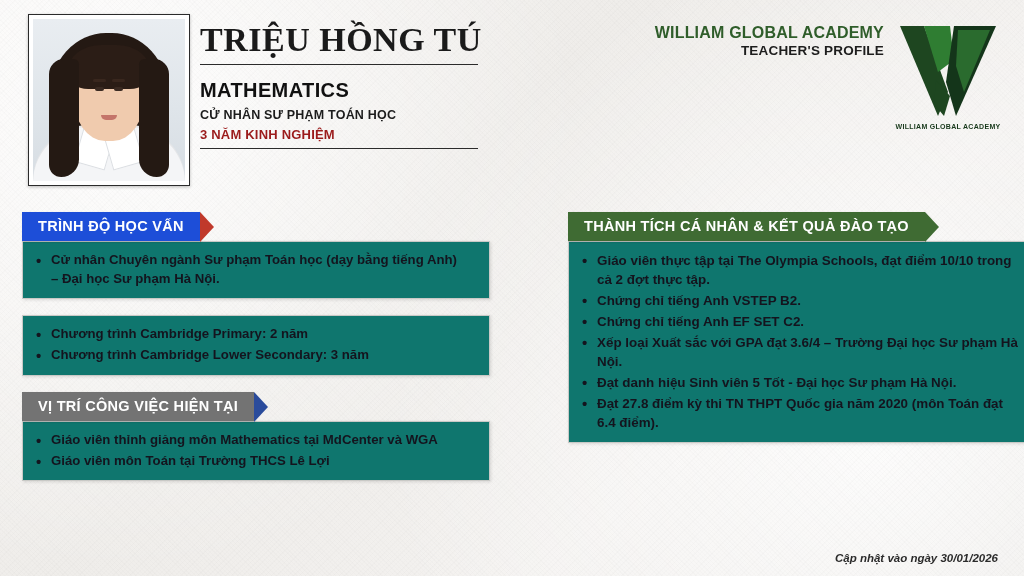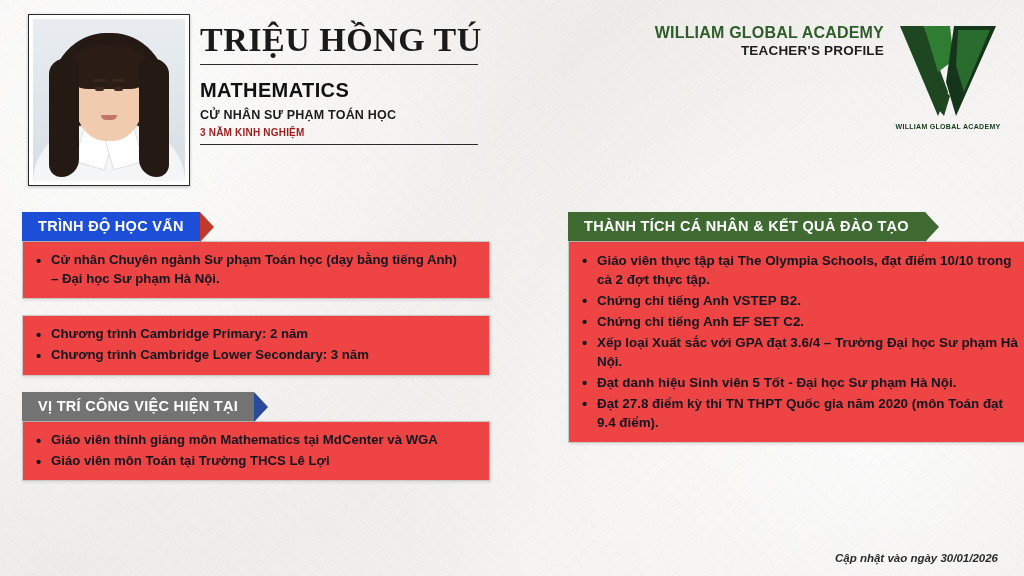--- a/index.html
+++ b/index.html
@@ -180,21 +180,21 @@
   }
   .degree {
     margin-top: 6px;
     font-size: 12.5px;
     font-weight: bold;
     color: #1c1c1c;
     letter-spacing: 0.2px;
   }
   .experience {
     margin-top: 5px;
-    font-size: 10px;
+    font-size: 13px;
     font-weight: bold;
     color: #9b1b1b;
     letter-spacing: 0.2px;
   }
   .name-rule2 {
     margin-top: 6px;
     border-bottom: 1px solid #2b2b2b;
     width: 278px;
   }
 
@@ -257,21 +257,21 @@
   .ribbon:after {
     content: "";
     position: absolute;
     right: -14px;
     top: 0;
     border-top: 15px solid transparent;
     border-bottom: 15px solid transparent;
     border-left: 14px solid currentColor;
   }
   .card {
-    background: #ef4444;
+    background: #0f766e;
     border: 1px solid #c9c9c6;
     box-shadow: 1px 1px 3px rgba(0,0,0,0.12);
     padding: 9px 28px 10px 8px;
   }
   ul.bullets {
     margin: 0;
     padding: 0 0 0 18px;
     list-style: none;
   }
   ul.bullets li {
@@ -419,19 +419,19 @@
     <div class="sec-header ribbon hdr-ach">
       <span>THÀNH TÍCH CÁ NHÂN &amp; KẾT QUẢ ĐÀO TẠO</span>
     </div>
     <div class="card">
       <ul class="bullets">
         <li>Giáo viên thực tập tại The Olympia Schools, đạt điểm 10/10 trong cả 2 đợt thực tập.</li>
         <li>Chứng chỉ tiếng Anh VSTEP B2.</li>
         <li>Chứng chỉ tiếng Anh EF SET C2.</li>
         <li>Xếp loại Xuất sắc với GPA đạt 3.6/4 – Trường Đại học Sư phạm Hà Nội.</li>
         <li>Đạt danh hiệu Sinh viên 5 Tốt - Đại học Sư phạm Hà Nội.</li>
-        <li>Đạt 27.8 điểm kỳ thi TN THPT Quốc gia năm 2020 (môn Toán đạt 9.4 điểm).</li>
+        <li>Đạt 27.8 điểm kỳ thi TN THPT Quốc gia năm 2020 (môn Toán đạt 6.4 điểm).</li>
       </ul>
     </div>
   </div>
 </div>
 
 <div class="footer-note">Cập nhật vào ngày 30/01/2026</div>
 
 </body></html>

